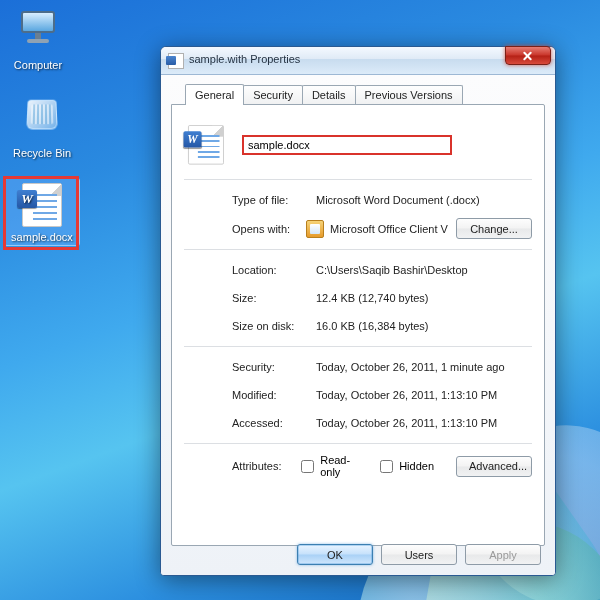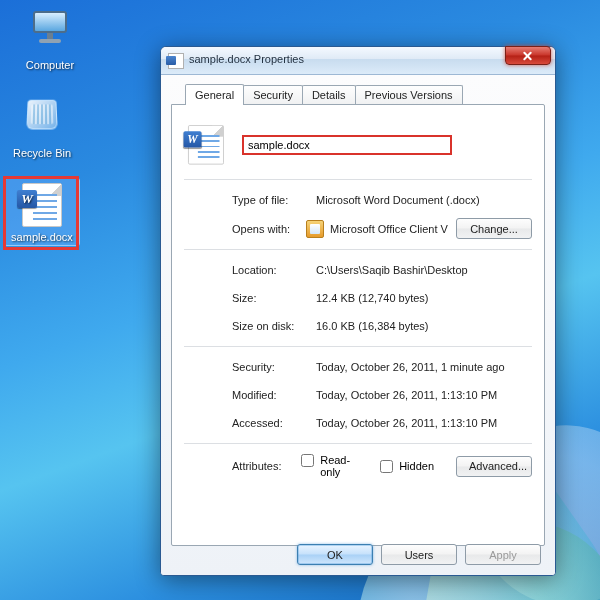--- a/index.html
+++ b/index.html
@@ -98,36 +98,36 @@
 .opens-row .value { display:flex; align-items:center; width: 170px; overflow:hidden; white-space:nowrap; }
 
 .win-btn {
   height:21px; padding: 0 12px; font-size:11px; color:#222;
   background: linear-gradient(#fdfdfd,#f3f3f3 48%,#e8e9ea 52%,#f1f2f3);
   border:1px solid #8e9ba7; border-radius:3px; cursor:default; min-width:76px;
 }
 .win-btn.disabled { color:#9a9a9a; }
 
 .attrs { display:flex; align-items:center; }
-.attrs label.chk { display:flex; margin-right:22px; }
+.attrs label.chk { display:flex; align-items:center; margin-right:22px; }
 .attrs input[type=checkbox]{ width:13px; height:13px; margin-right:6px; }
 
 
 .button-row { position:absolute; right:14px; bottom:10px; display:flex; gap:8px; }
 .ok-btn { background: linear-gradient(#e9f4ff,#c6e1fb 48%,#a9d1f6 52%,#cfe6fc); border:1px solid #3c7fb1; box-shadow: 0 0 0 1px rgba(90,160,220,0.4) inset, 0 0 3px rgba(70,150,220,0.6); }
 
 </style>
 </head>
 <body>
 
 <div class="bg-leaf leaf3"></div>
 <div class="bg-leaf leaf2"></div>
 <div class="bg-leaf leaf1"></div>
 
-<div class="desktop-icon" style="left:12px; top:6px;">
+<div class="desktop-icon" style="left:0; top:6px;">
   <div class="ico-wrap">
     <div class="ico computer-ico">
       <div class="screen"></div>
         <div class="stand"></div>
         <div class="base"></div>
     </div>
     <div>Computer</div>
   </div>
 </div>
 
@@ -149,21 +149,21 @@
         </div>
     </div>
     <div>sample.docx</div>
   </div>
 </div>
 <div class="highlight-red" style="left:3px; top:176px; width:76px; height:74px;"></div>
 
 <div class="dialog">
   <div class="titlebar">
     <div class="doc-icon"></div>
-    <div class="title-text">sample.docx Properties</div>
+    <div class="title-text">sample.with Properties</div>
     <div class="controls">
       <div class="ctrl-btn close-btn">
         <div class="close-x"></div>
       </div>
     </div>
   </div>
 
   <div class="dialog-body">
     <div class="tab-strip">
       <div class="tab active">General</div>

